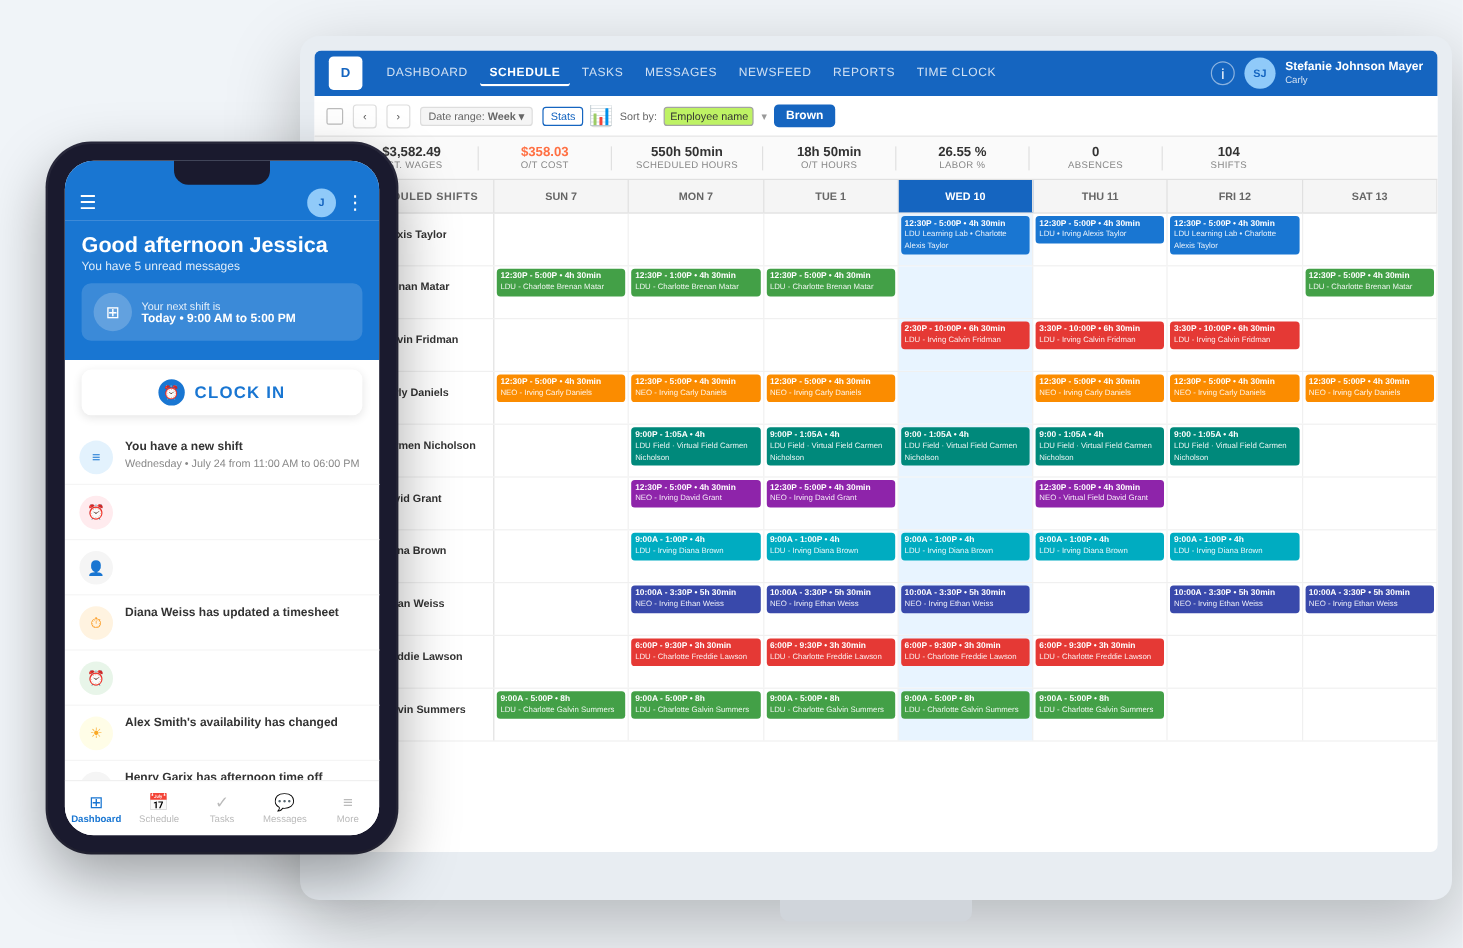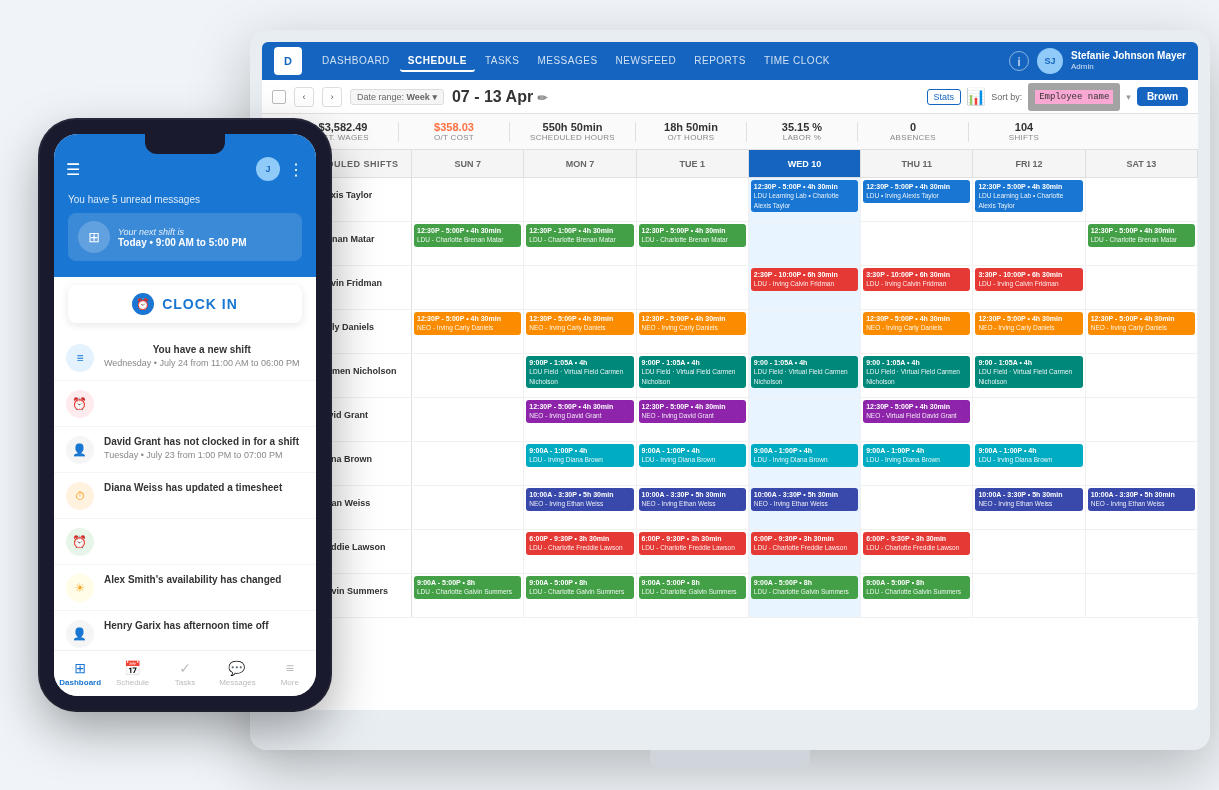--- a/index.html
+++ b/index.html
@@ -146,21 +146,21 @@
     .toolbar-right {
       display: flex; align-items: center; gap: 6px;
     }
     .stats-btn {
       font-size: 9px; color: #1565c0; padding: 2px 6px;
       border: 1px solid #1565c0; border-radius: 3px; cursor: pointer;
     }
     .sort-label { font-size: 9px; color: #666; }
     .sort-select {
       font-size: 9px; color: #333; padding: 2px 4px;
-      border: 7px solid #a3a3a3; border-radius: 3px; background: #f9a8d4; font-family: Liberation Mono, monospace;
+      border: 1px solid #a3a3a3; border-radius: 3px; background: #bef264;
     }
     .today-btn {
       background: #1565c0; color: #fff;
       font-size: 10px; font-weight: 600;
       padding: 4px 10px; border-radius: 4px; cursor: pointer;
     }
 
     
     .stats-row {
       background: #fafafa;
@@ -361,21 +361,21 @@
       margin-top: 8px;
     }
     .shift-icon-circle {
       width: 32px; height: 32px;
       border-radius: 50%;
       background: rgba(255,255,255,0.2);
       display: flex; align-items: center; justify-content: center;
       color: #fff; font-size: 14px; flex-shrink: 0;
     }
     .next-shift-text { flex: 1; }
-    .next-shift-label { font-size: 9px; color: rgba(255,255,255,0.85); font-style: italic; }
+    .next-shift-label { font-size: 9px; color: rgba(255,255,255,0.85); }
     .next-shift-time { font-size: 10px; color: #fff; font-weight: 600; }
 
     
     .clock-in-btn {
       background: #fff;
       border-radius: 8px;
       margin: 8px 14px;
       height: 38px;
       display: flex;
       align-items: center;
@@ -423,21 +423,20 @@
     }
     .notif-icon.blue { background: #e3f2fd; color: #1976d2; }
     .notif-icon.red { background: #ffebee; color: #e53935; }
     .notif-icon.gray { background: #f5f5f5; color: #555; }
     .notif-icon.orange { background: #fff3e0; color: #fb8c00; }
     .notif-icon.green { background: #e8f5e9; color: #43a047; }
     .notif-icon.yellow { background: #fffde7; color: #f9a825; }
     .notif-title {
       font-size: 10px; font-weight: 600; color: #333;
       line-height: 1.4;
-      text-align: center;
     }
     .notif-sub { font-size: 9px; color: #888; margin-top: 1px; }
 
     
     .phone-bottom-nav {
       background: #fff;
       border-top: 1px solid #f0f0f0;
       height: 46px;
       display: flex;
       align-items: center;
@@ -472,33 +471,30 @@
         <div class="nav-item">MESSAGES</div>
         <div class="nav-item">NEWSFEED</div>
         <div class="nav-item">REPORTS</div>
         <div class="nav-item">TIME CLOCK</div>
       </div>
       <div class="nav-right">
         <div style="width:20px;height:20px;border-radius:50%;border:1px solid rgba(255,255,255,0.5);display:flex;align-items:center;justify-content:center;color:#fff;font-size:12px;cursor:pointer;">ℹ</div>
         <div class="nav-avatar">SJ</div>
         <div class="nav-user-info">
           <div class="nav-user-name">Stefanie Johnson Mayer</div>
-          <div class="nav-user-role">Admin</div>
+          <div class="nav-user-role">Carly</div>
         </div>
       </div>
     </div>
 
     <div class="toolbar">
       <div class="toolbar-checkbox"></div>
       <div class="toolbar-btn">‹</div>
       <div class="toolbar-btn">›</div>
       <div class="date-range-label">Date range: <strong>Week ▾</strong></div>
-      <div class="date-display">
-        <strong>07 - 13 Apr</strong> <span style="font-size:12px;color:#888;">✏</span>
-      </div>
       <div class="toolbar-right">
         <div class="stats-btn">Stats</div>
         <div style="width:18px;height:18px;border:1px solid #ddd;border-radius:3px;display:flex;align-items:center;justify-content:center;cursor:pointer;">📊</div>
         <div class="sort-label">Sort by:</div>
         <div class="sort-select">Employee name</div>
         <span style="font-size:9px;color:#999;">▾</span>
         <div class="today-btn">Brown</div>
       </div>
     </div>
 
@@ -518,21 +514,21 @@
         <div class="stat-val">550h 50min</div>
         <div class="stat-label">SCHEDULED HOURS</div>
       </div>
       <div class="stat-divider"></div>
       <div class="stat-item">
         <div class="stat-val">18h 50min</div>
         <div class="stat-label">O/T HOURS</div>
       </div>
       <div class="stat-divider"></div>
       <div class="stat-item">
-        <div class="stat-val">35.15 %</div>
+        <div class="stat-val">26.55 %</div>
         <div class="stat-label">LABOR %</div>
       </div>
       <div class="stat-divider"></div>
       <div class="stat-item">
         <div class="stat-val">0</div>
         <div class="stat-label">ABSENCES</div>
       </div>
       <div class="stat-divider"></div>
       <div class="stat-item">
         <div class="stat-val">104</div>
@@ -823,20 +819,21 @@
   <div class="phone-notch"></div>
   <div class="phone-screen">
 
     <div class="phone-topbar">
       <span class="phone-menu-icon">☰</span>
       <div class="phone-avatar-small">J</div>
       <span class="phone-dots">⋮</span>
     </div>
 
     <div class="phone-hero">
+      <div class="phone-greeting">Good afternoon Jessica</div>
       <div class="phone-subtext">You have 5 unread messages</div>
 
       <div class="phone-next-shift">
         <div class="shift-icon-circle">⊞</div>
         <div class="next-shift-text">
           <div class="next-shift-label">Your next shift is</div>
           <div class="next-shift-time">Today • 9:00 AM to 5:00 PM</div>
         </div>
       </div>
     </div>
@@ -853,24 +850,20 @@
           <div>
             <div class="notif-title">You have a new shift</div>
             <div class="notif-sub">Wednesday • July 24 from 11:00 AM to 06:00 PM</div>
           </div>
         </div>
         <div class="notif-item">
           <div class="notif-icon red">⏰</div>
         </div>
         <div class="notif-item">
           <div class="notif-icon gray">👤</div>
-          <div>
-            <div class="notif-title">David Grant has not clocked in for a shift</div>
-            <div class="notif-sub">Tuesday • July 23 from 1:00 PM to 07:00 PM</div>
-          </div>
         </div>
         <div class="notif-item">
           <div class="notif-icon orange">⏱</div>
           <div>
             <div class="notif-title">Diana Weiss has updated a timesheet</div>
           </div>
         </div>
         <div class="notif-item">
           <div class="notif-icon green">⏰</div>
         </div>

